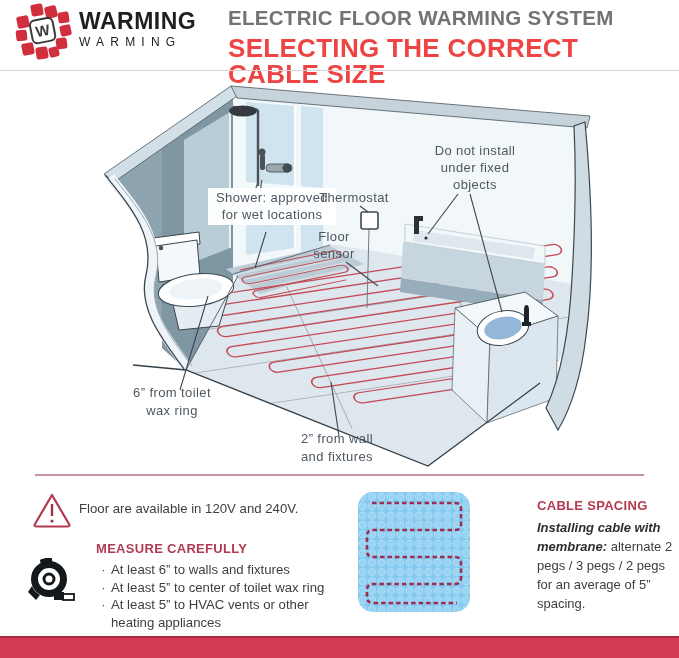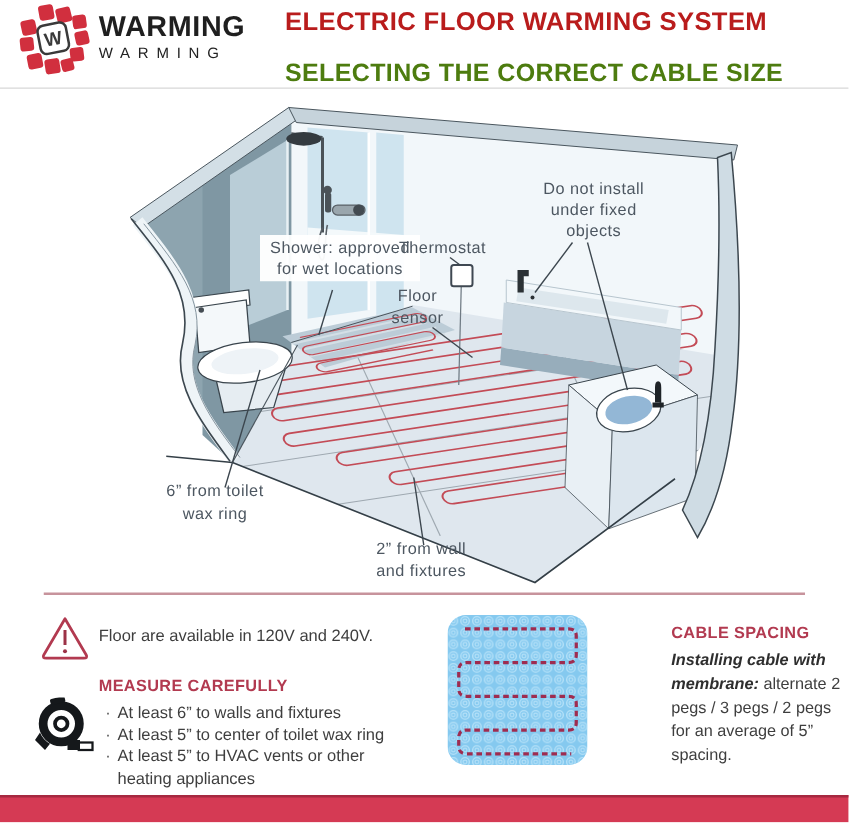--- a/index.html
+++ b/index.html
@@ -3,22 +3,22 @@
 <meta charset="utf-8">
 <style>
   html,body{margin:0;padding:0;background:#fff;}
   .page{position:relative;width:679px;height:658px;background:#ffffff;overflow:hidden;
         font-family:"Liberation Sans",sans-serif;}
   .abs{position:absolute;}
 
   
   .brand-top{font-size:23px;font-weight:700;color:#1f1f1f;letter-spacing:.5px;line-height:1;}
   .brand-bottom{font-size:12px;font-weight:400;color:#222;letter-spacing:6.2px;margin-top:3px;line-height:1;}
-  .title1{font-size:20.5px;font-weight:600;color:#b91c1c;letter-spacing:.3px;line-height:1;}
-  .title2{font-size:20px;font-weight:600;color:#4d7c0f;letter-spacing:.3px;line-height:1;margin-top:20px;}
+  .title1{font-size:20.5px;font-weight:600;color:#737373;letter-spacing:.3px;line-height:1;}
+  .title2{font-size:26px;font-weight:600;color:#ef4444;letter-spacing:.3px;line-height:1;margin-top:6px;}
   .header-divider{left:0;top:70px;width:679px;height:1px;background:#d7d7d7;}
 
   
   .section-divider{left:35px;top:474px;width:609px;height:2px;background:#c7939c;}
   .mini-heading{font-size:13px;font-weight:700;color:#b23a50;letter-spacing:.3px;line-height:1.25;}
   .body-text{font-size:13.2px;color:#3e3e3e;line-height:1.3;}
   .bullet-row{display:flex;font-size:13.2px;color:#3e3e3e;line-height:1.32;}
   .bullet-dot{width:15px;color:#555;flex:none;text-align:center;}
   .spacing-text{font-size:13px;color:#3e3e3e;line-height:1.45;width:146px;}
   .spacing-text b{color:#2e2e2e;font-style:italic;}
@@ -210,21 +210,21 @@
 
   <svg class="abs" style="left:26px;top:558px" width="50" height="48" viewBox="0 0 50 48">
     <circle cx="23" cy="21" r="14.5" fill="#ffffff" stroke="#15181b" stroke-width="7"></circle>
     <circle cx="23" cy="21" r="5" fill="none" stroke="#15181b" stroke-width="3"></circle>
     <path d="M6,28 A18,18 0 0 0 14,37 L10,42 L2,34 Z" fill="#15181b"></path>
     <rect x="14" y="0" width="12" height="5" rx="1.5" fill="#15181b" transform="rotate(-14 20 2)"></rect>
     <rect x="37" y="36" width="11" height="6" fill="#ffffff" stroke="#15181b" stroke-width="1.8"></rect>
     <rect x="28" y="34" width="10" height="8" fill="#15181b"></rect>
   </svg>
 
-  <div class="abs" style="left:79px;top:541px;width:282px">
+  <div class="abs" style="left:96px;top:541px;width:282px">
     <div class="mini-heading">MEASURE CAREFULLY</div>
     <div style="margin-top:4px">
       <div class="bullet-row">
         <span class="bullet-dot">·</span>
         <span style="width:255px">At least 6” to walls and fixtures</span>
       </div>
       <div class="bullet-row">
         <span class="bullet-dot">·</span>
         <span style="width:255px">At least 5” to center of toilet wax ring</span>
       </div>

